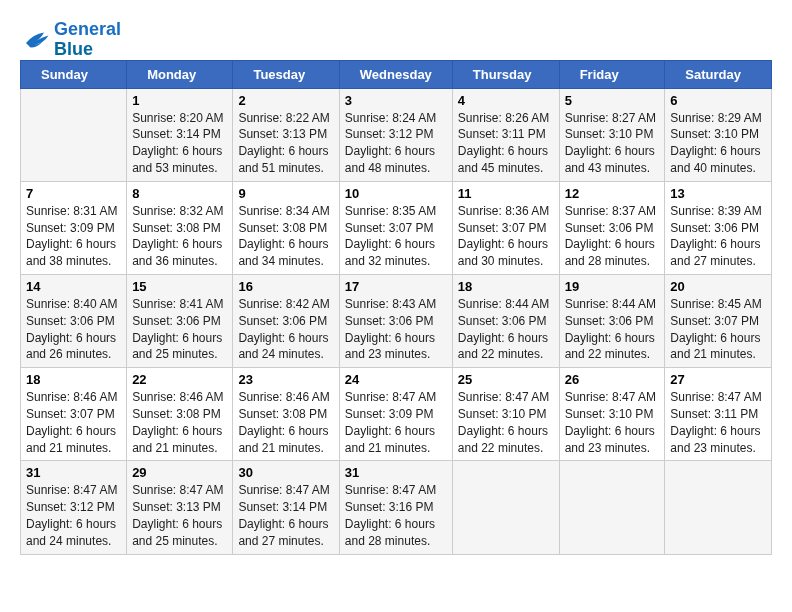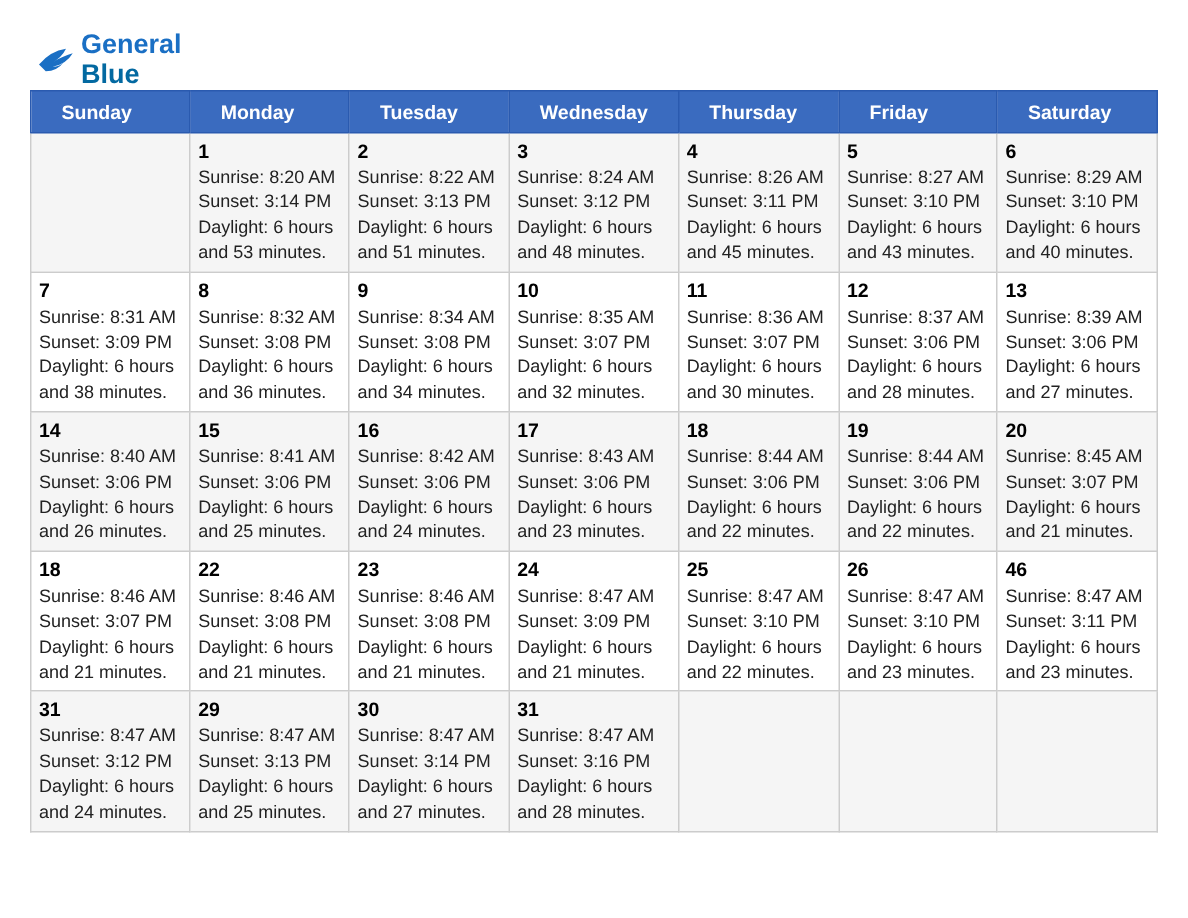--- a/index.html
+++ b/index.html
@@ -231,21 +231,21 @@
         </td>
         <td>
           <span class="day-num">25</span>
           <div class="day-info">Sunrise: 8:47 AM<br>Sunset: 3:10 PM<br>Daylight: 6 hours<br>and 22 minutes.</div>
         </td>
         <td>
           <span class="day-num">26</span>
           <div class="day-info">Sunrise: 8:47 AM<br>Sunset: 3:10 PM<br>Daylight: 6 hours<br>and 23 minutes.</div>
         </td>
         <td>
-          <span class="day-num">46</span>
+          <span class="day-num">27</span>
           <div class="day-info">Sunrise: 8:47 AM<br>Sunset: 3:11 PM<br>Daylight: 6 hours<br>and 23 minutes.</div>
         </td>
       </tr>
       <tr>
         <td>
           <span class="day-num">31</span>
           <div class="day-info">Sunrise: 8:47 AM<br>Sunset: 3:12 PM<br>Daylight: 6 hours<br>and 24 minutes.</div>
         </td>
         <td>
           <span class="day-num">29</span>

